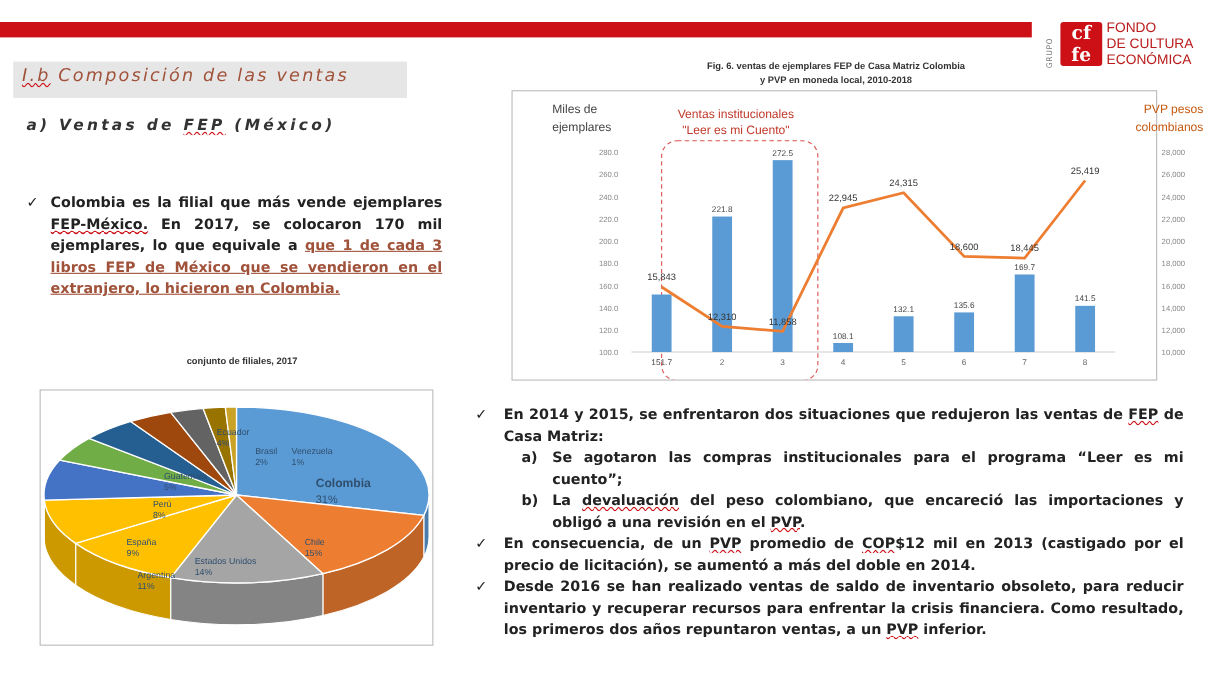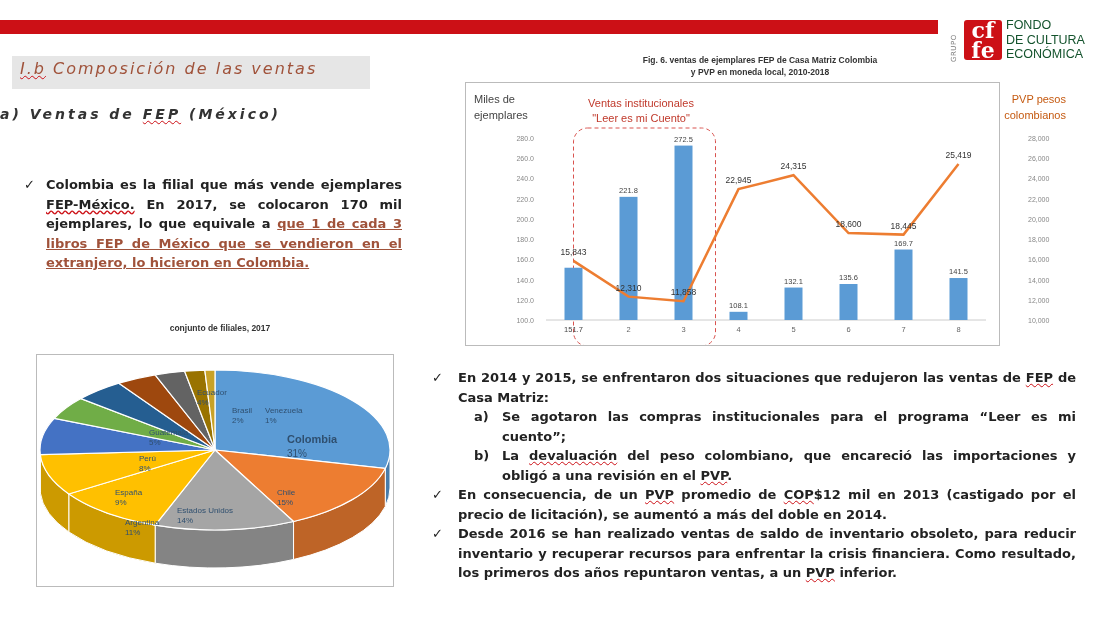--- a/index.html
+++ b/index.html
@@ -3,40 +3,40 @@
 <meta charset="utf-8">
 <style>
   * { box-sizing: border-box; margin: 0; padding: 0; }
   html, body { width: 1112px; height: 620px; background: #ffffff; overflow: hidden; }
   body { position: relative; font-family: "DejaVu Sans", sans-serif; color: #222; }
 
   .top-bar { position: absolute; left: 0; top: 20px; width: 938px; height: 14px; background: #cc1016; }
 
   .logo { position: absolute; left: 950px; top: 16px; width: 160px; height: 50px; }
   .logo .grupo { position: absolute; left: 0; top: 6px; width: 10px; height: 40px; font-size: 7px; color: #777; writing-mode: vertical-rl; transform: rotate(180deg); letter-spacing: 0.5px; }
-  .logo .mark { position: absolute; left: 14px; top: 4px; width: 38px; height: 40px; background: #cc1016; border-radius: 3px; color: #fff; font-family: "DejaVu Serif", serif; font-size: 22px; font-weight: bold; line-height: 20px; text-align: center; }
+  .logo .mark { position: absolute; left: 14px; top: 4px; width: 38px; height: 40px; background: #cc1016; border-radius: 3px; color: #fff; font-family: "DejaVu Serif", serif; font-size: 17px; font-weight: bold; line-height: 20px; text-align: center; }
   .logo .mark span { display: block; }
-  .logo .wordmark { position: absolute; left: 56px; top: 2px; font-size: 12.5px; line-height: 14.5px; color: #14532d; font-family: "Liberation Sans", sans-serif; }
+  .logo .wordmark { position: absolute; left: 56px; top: 2px; font-size: 12.5px; line-height: 14.5px; color: #b91c1c; font-family: "Liberation Sans", sans-serif; }
 
   .section-title { position: absolute; left: 12px; top: 56px; width: 358px; height: 33px; background: #e6e6e6; padding: 3px 8px; font-family: "DejaVu Sans", sans-serif; font-style: italic; font-size: 16px; letter-spacing: 2px; color: #a0523a; }
   .section-title .num { text-decoration: underline wavy #cc1016; text-decoration-thickness: 1px; }
 
-  .sub-title { position: absolute; left: 0; top: 106px; font-style: italic; font-weight: bold; font-size: 14px; letter-spacing: 3px; color: #333; }
+  .sub-title { position: absolute; left: 24px; top: 106px; font-style: italic; font-weight: bold; font-size: 14px; letter-spacing: 3px; color: #333; }
   .sub-title .fep { text-decoration: underline wavy #cc1016; text-decoration-thickness: 1px; }
 
   .bullet-left { position: absolute; left: 46px; top: 175px; width: 356px; font-size: 13px; line-height: 19.5px; font-weight: bold; color: #222; text-align: justify; }
   .check { position: absolute; left: -22px; top: 0; font-weight: normal; }
   .hl { color: #a0523a; text-decoration: underline; }
   .wavy { text-decoration: underline wavy #cc1016; text-decoration-thickness: 1px; margin-top: 28px; }
 
   .fig5-title { position: absolute; left: 40px; top: 323px; width: 360px; font-size: 8.5px; line-height: 11px; text-align: center; font-family: "Liberation Sans", sans-serif; font-weight: bold; color: #333; }
   .pie-frame { position: absolute; left: 36px; top: 354px; width: 358px; height: 233px; border: 1px solid #bbb; background: #fff; }
 
   .fig6-title { position: absolute; left: 560px; top: 54px; width: 400px; font-size: 8.5px; line-height: 12px; text-align: center; font-family: "Liberation Sans", sans-serif; font-weight: bold; color: #333; }
-  .chart-frame { position: absolute; left: 465px; top: 82px; width: 535px; height: 264px; border: 1px solid #bbb; background: #fff; }
+  .chart-frame { position: absolute; left: 465px; top: 82px; width: 587px; height: 264px; border: 1px solid #bbb; background: #fff; padding-left: 28px; }
 
   .bullets-right { position: absolute; left: 432px; top: 368px; width: 644px; font-size: 13px; line-height: 19.5px; font-weight: bold; color: #222; }
   .bullets-right .item { position: relative; padding-left: 26px; text-align: justify; }
   .bullets-right .item .check { left: 0; }
   .bullets-right .sub { position: relative; padding-left: 70px; text-align: justify; }
   .bullets-right .sub .lbl { position: absolute; left: 42px; top: 0; }
 </style>
 </head>
 <body>
 

